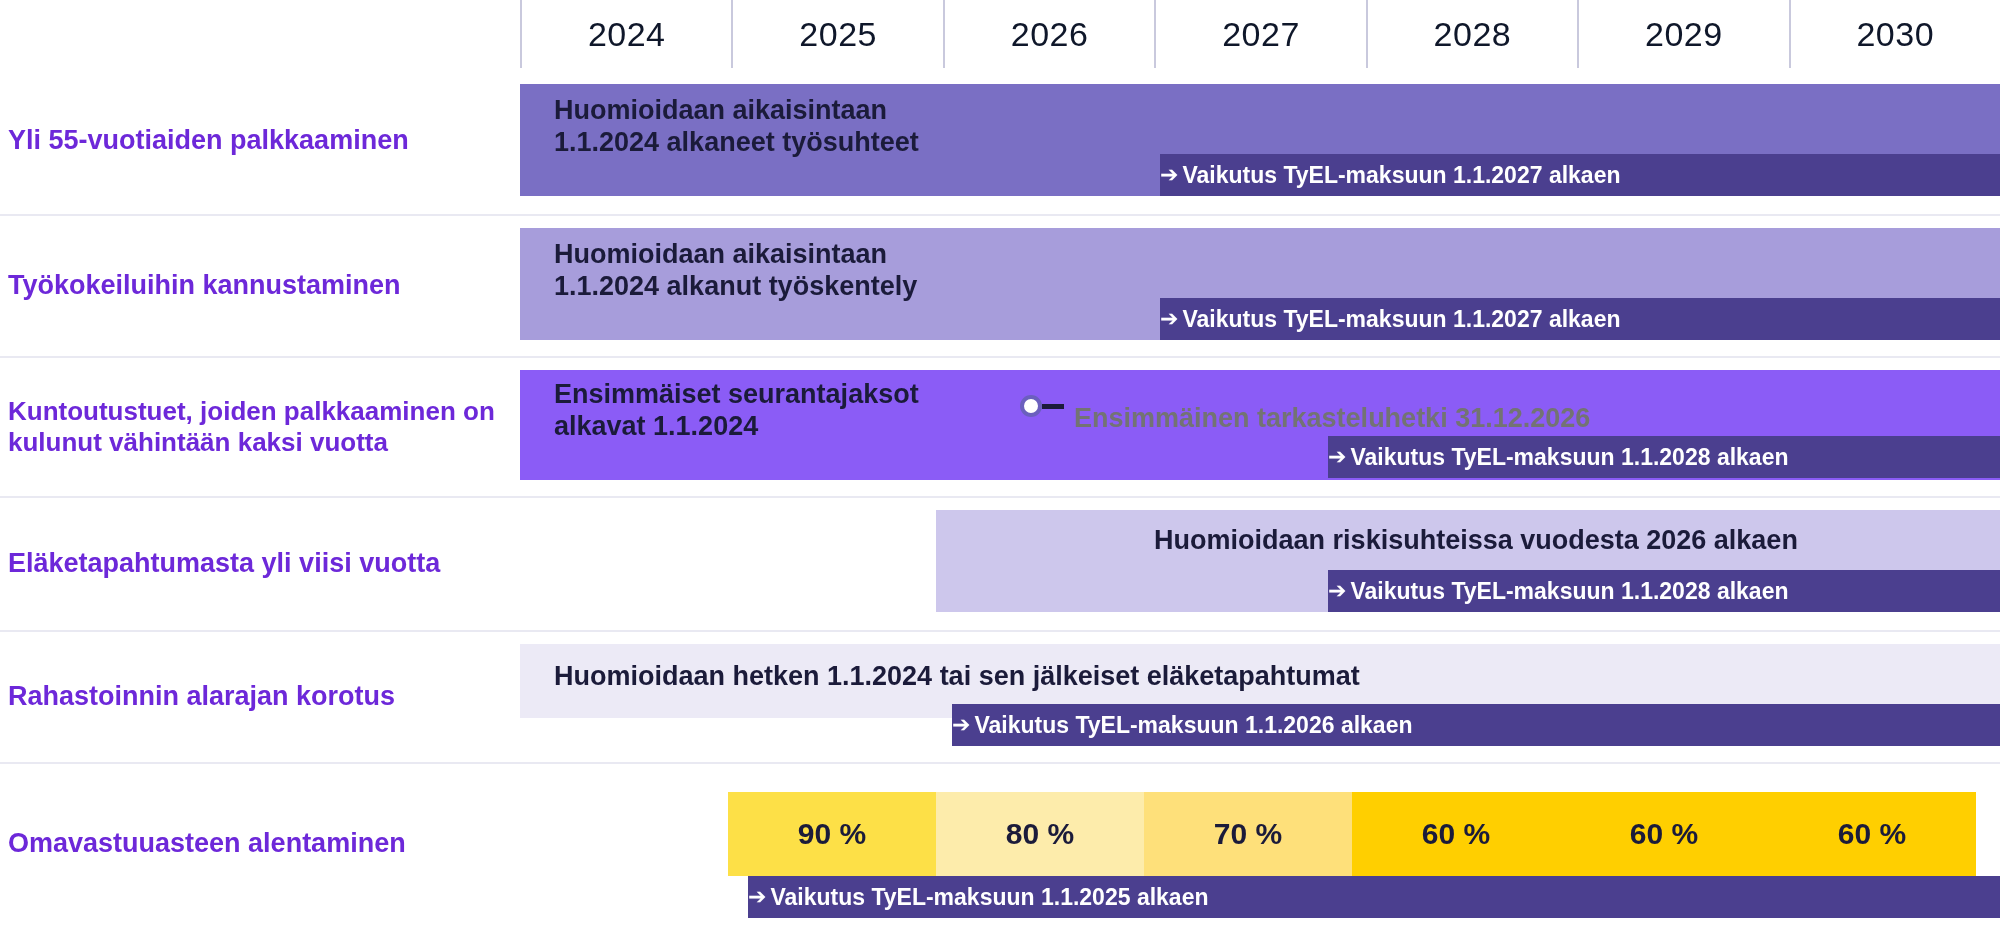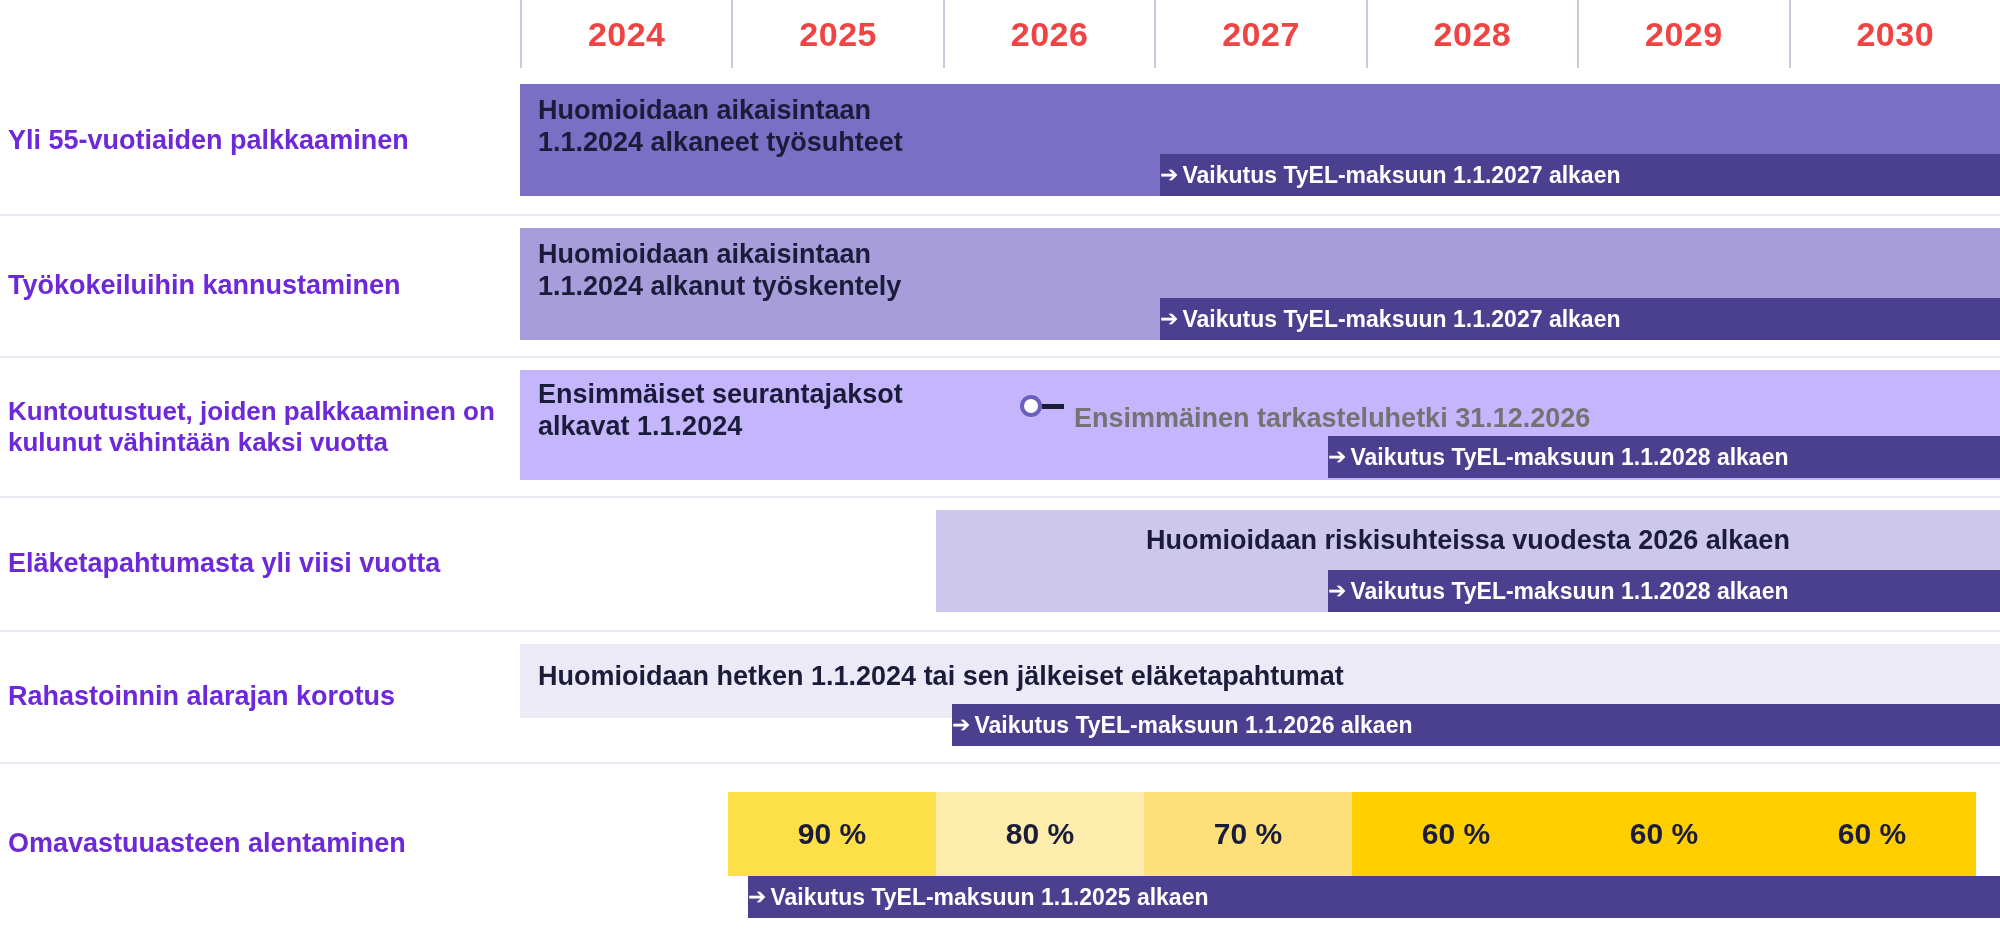--- a/index.html
+++ b/index.html
@@ -44,23 +44,23 @@
     width: 1480px;
     height: 68px;
     display: flex;
   }
   .year-cell {
     flex: 1 1 0;
     display: flex;
     align-items: center;
     justify-content: center;
     font-size: 34px;
-    font-weight: bold;
+    font-weight: normal;
     letter-spacing: .5px;
-    color: #ef4444;
+    color: #0f172a;
     border-left: 2px solid #c9c9dd;
     box-sizing: border-box;
   }
 
   
   .rowlabel {
     position: absolute;
     left: 0;
     top: 0;
     width: 520px;
@@ -90,20 +90,21 @@
     display: flex;
     align-items: center;
   }
   .bar-text {
     font-size: 27px;
     font-weight: bold;
     line-height: 1.2;
     color: #1b1b3a;
     padding: 0 18px;
     white-space: pre-line;
+    margin-left: 16px;
   }
 
   .effect {
     position: absolute;
     box-sizing: border-box;
     background: #4b3f8f;
     display: flex;
     align-items: center;
     height: 42px;
   }
@@ -213,21 +214,21 @@
         <span class="effect-text" style="padding-left:0;">Vaikutus TyEL-maksuun 1.1.2027 alkaen</span>
       </div>
     </div>
   </div>
 
   <div class="row" style="height:140px;">
     <div class="rowlabel" style="font-size:26px;">Kuntoutustuet, joiden
 palkkaaminen on kulunut
 vähintään kaksi vuotta</div>
     <div class="track">
-      <div class="bar" style="left:0; top:12px; width:1480px; height:110px; background:#c4b5fd;">
+      <div class="bar" style="left:0; top:12px; width:1480px; height:110px; background:#8b5cf6;">
         <div class="bar-text" style="align-self:flex-start; padding-top:8px;">Ensimmäiset seurantajaksot
 alkavat 1.1.2024</div>
       </div>
       <div class="marker" style="left:500px; top:28px;">
         <span class="dot"></span>
         <span class="line"></span>
         <span class="mtext">Ensimmäinen tarkasteluhetki 31.12.2026</span>
       </div>
       <div class="effect" style="left:808px; top:78px; width:672px;">
         <span class="arrow">➔</span>

